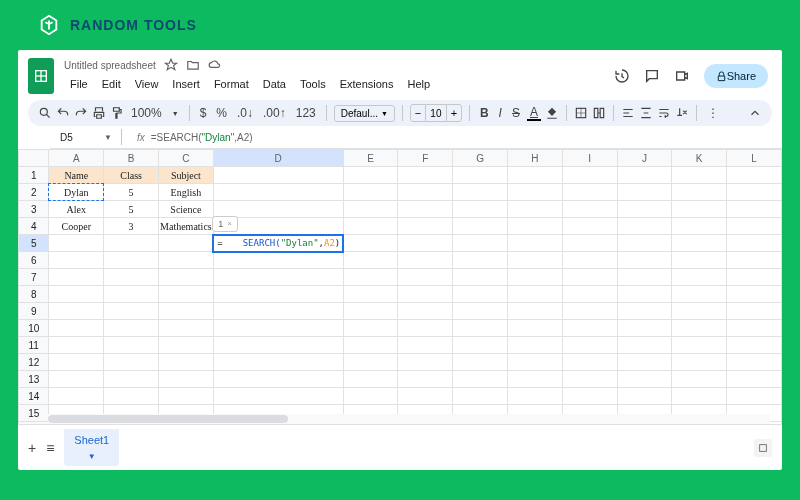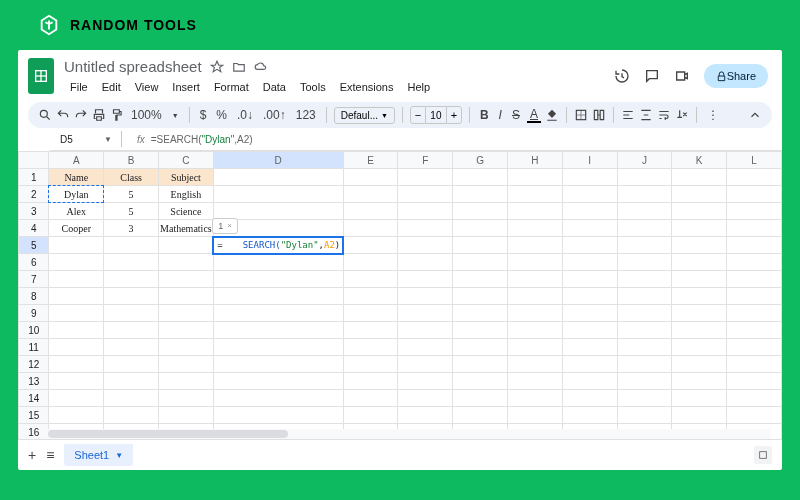--- a/index.html
+++ b/index.html
@@ -1,26 +1,26 @@
 <!DOCTYPE html>
 <html><head>
 <meta charset="utf-8">
 <style>
 * { margin: 0; padding: 0; box-sizing: border-box; }
 body { font-family: Arial, sans-serif; font-size: 11px; background: #0dba5f; width: 800px; height: 500px; overflow: hidden; }
 .banner { height: 50px; display: flex; align-items: center; padding-left: 38px; gap: 10px; }
 .banner-logo { width: 22px; height: 22px; }
-.banner-text { color: #000000; font-size: 14px; font-weight: 700; letter-spacing: 1px; }
+.banner-text { color: #0c4a6e; font-size: 14px; font-weight: 700; letter-spacing: 1px; }
 .wrap { background: #fff; margin: 0 18px; height: 420px; border-radius: 2px; display: flex; flex-direction: column; }
 .titlebar { display: flex; align-items: flex-start; padding: 8px 10px 0 10px; }
 .doc-icon { width: 26px; height: 36px; background: #0f9d58; border-radius: 3px; display: flex; align-items: center; justify-content: center; margin-right: 10px; flex-shrink: 0; }
 .doc-icon svg { width: 16px; height: 16px; }
 .title-col { flex: 1; }
 .title-row { display: flex; align-items: center; gap: 8px; }
-.doc-title { font-size: 15px; color: #5f6368; }
+.doc-title { font-size: 10px; color: #5f6368; }
 .title-ic { width: 14px; height: 14px; color: #5f6368; cursor: pointer; }
 .menus { display: flex; gap: 2px; margin-top: 3px; }
 .menus span { padding: 3px 6px; color: #202124; font-size: 11px; cursor: pointer; border-radius: 3px; }
 .right-actions { display: flex; align-items: center; gap: 14px; padding-right: 4px; padding-top: 6px; }
 .ra-ic { width: 16px; height: 16px; color: #444; cursor: pointer; }
 .share-btn { background: #c2e7ff; color: #001d35; padding: 6px 12px; border-radius: 16px; font-size: 11px; display: flex; align-items: center; cursor: pointer; }
 .toolbar { display: flex; align-items: center; padding: 4px 10px; gap: 4px; background: #edf2fa; margin: 6px 10px 0 10px; border-radius: 18px; }
 .tb-ic { width: 14px; height: 14px; color: #444; cursor: pointer; display: flex; align-items: center; justify-content: center; }
 .tb-txt { font-size: 12px; color: #444; cursor: pointer; padding: 0 3px; }
 .tb-sep { width: 1px; height: 16px; background: #c7c7c7; margin: 0 3px; }
@@ -50,21 +50,21 @@
 .active-cell { border: 2px solid #1a73e8 !important; background: #fff; position: relative; }
 .cell-edit { position: absolute; top: -20px; left: -2px; background: #fff; border: 1px solid #ccc; border-radius: 3px; padding: 2px 5px; font-size: 9px; color: #666; display: flex; align-items: center; gap: 4px; }
 .cell-edit .x { color: #999; font-size: 8px; }
 .formula-text { font-family: monospace; font-size: 9px; text-align: left; padding-left: 3px; white-space: nowrap; }
 .formula-text .eq { color: #202124; }
 .formula-text .fn { color: #1155cc; margin-left: 20px; }
 .formula-text .str { color: #188038; }
 .formula-text .ref { color: #f29900; }
 .sheet-tabs { display: flex; align-items: center; border-top: 1px solid #e0e0e0; padding: 4px 10px; gap: 10px; }
 .st-ic { color: #444; cursor: pointer; font-size: 14px; }
-.sheet-tab { background: #e8f0fe; color: #1967d2; padding: 5px 10px; font-size: 11px; font-weight: 500; border-radius: 0 0 3px 3px; display: flex; align-items: center; gap: 6px; cursor: pointer; }
+.sheet-tab { background: #e8f0fe; color: #1967d2; padding: 5px 10px; font-size: 11px; font-weight: 500; border-radius: 0 0 3px 3px; display: flex; align-items: center; gap: 6px; cursor: pointer; flex-direction: column; }
 .explore { margin-left: auto; background: #f1f3f4; width: 18px; height: 18px; border-radius: 2px; display: flex; align-items: center; justify-content: center; cursor: pointer; }
 .sb-track { position: absolute; bottom: 0; left: 30px; right: 12px; height: 10px; background: #f8f9fa; }
 .sb-thumb { position: absolute; left: 0; width: 240px; height: 8px; top: 1px; background: #dadce0; border-radius: 4px; }
 </style>
 </head>
 <body>
 
 <div class="banner">
   <svg class="banner-logo" viewBox="0 0 24 24">
       <path fill="none" stroke="#fff" stroke-width="2" d="M12 2l8 5v10l-8 5-8-5V7z M12 7v10 M8 9l4 2 4-2"></path>

